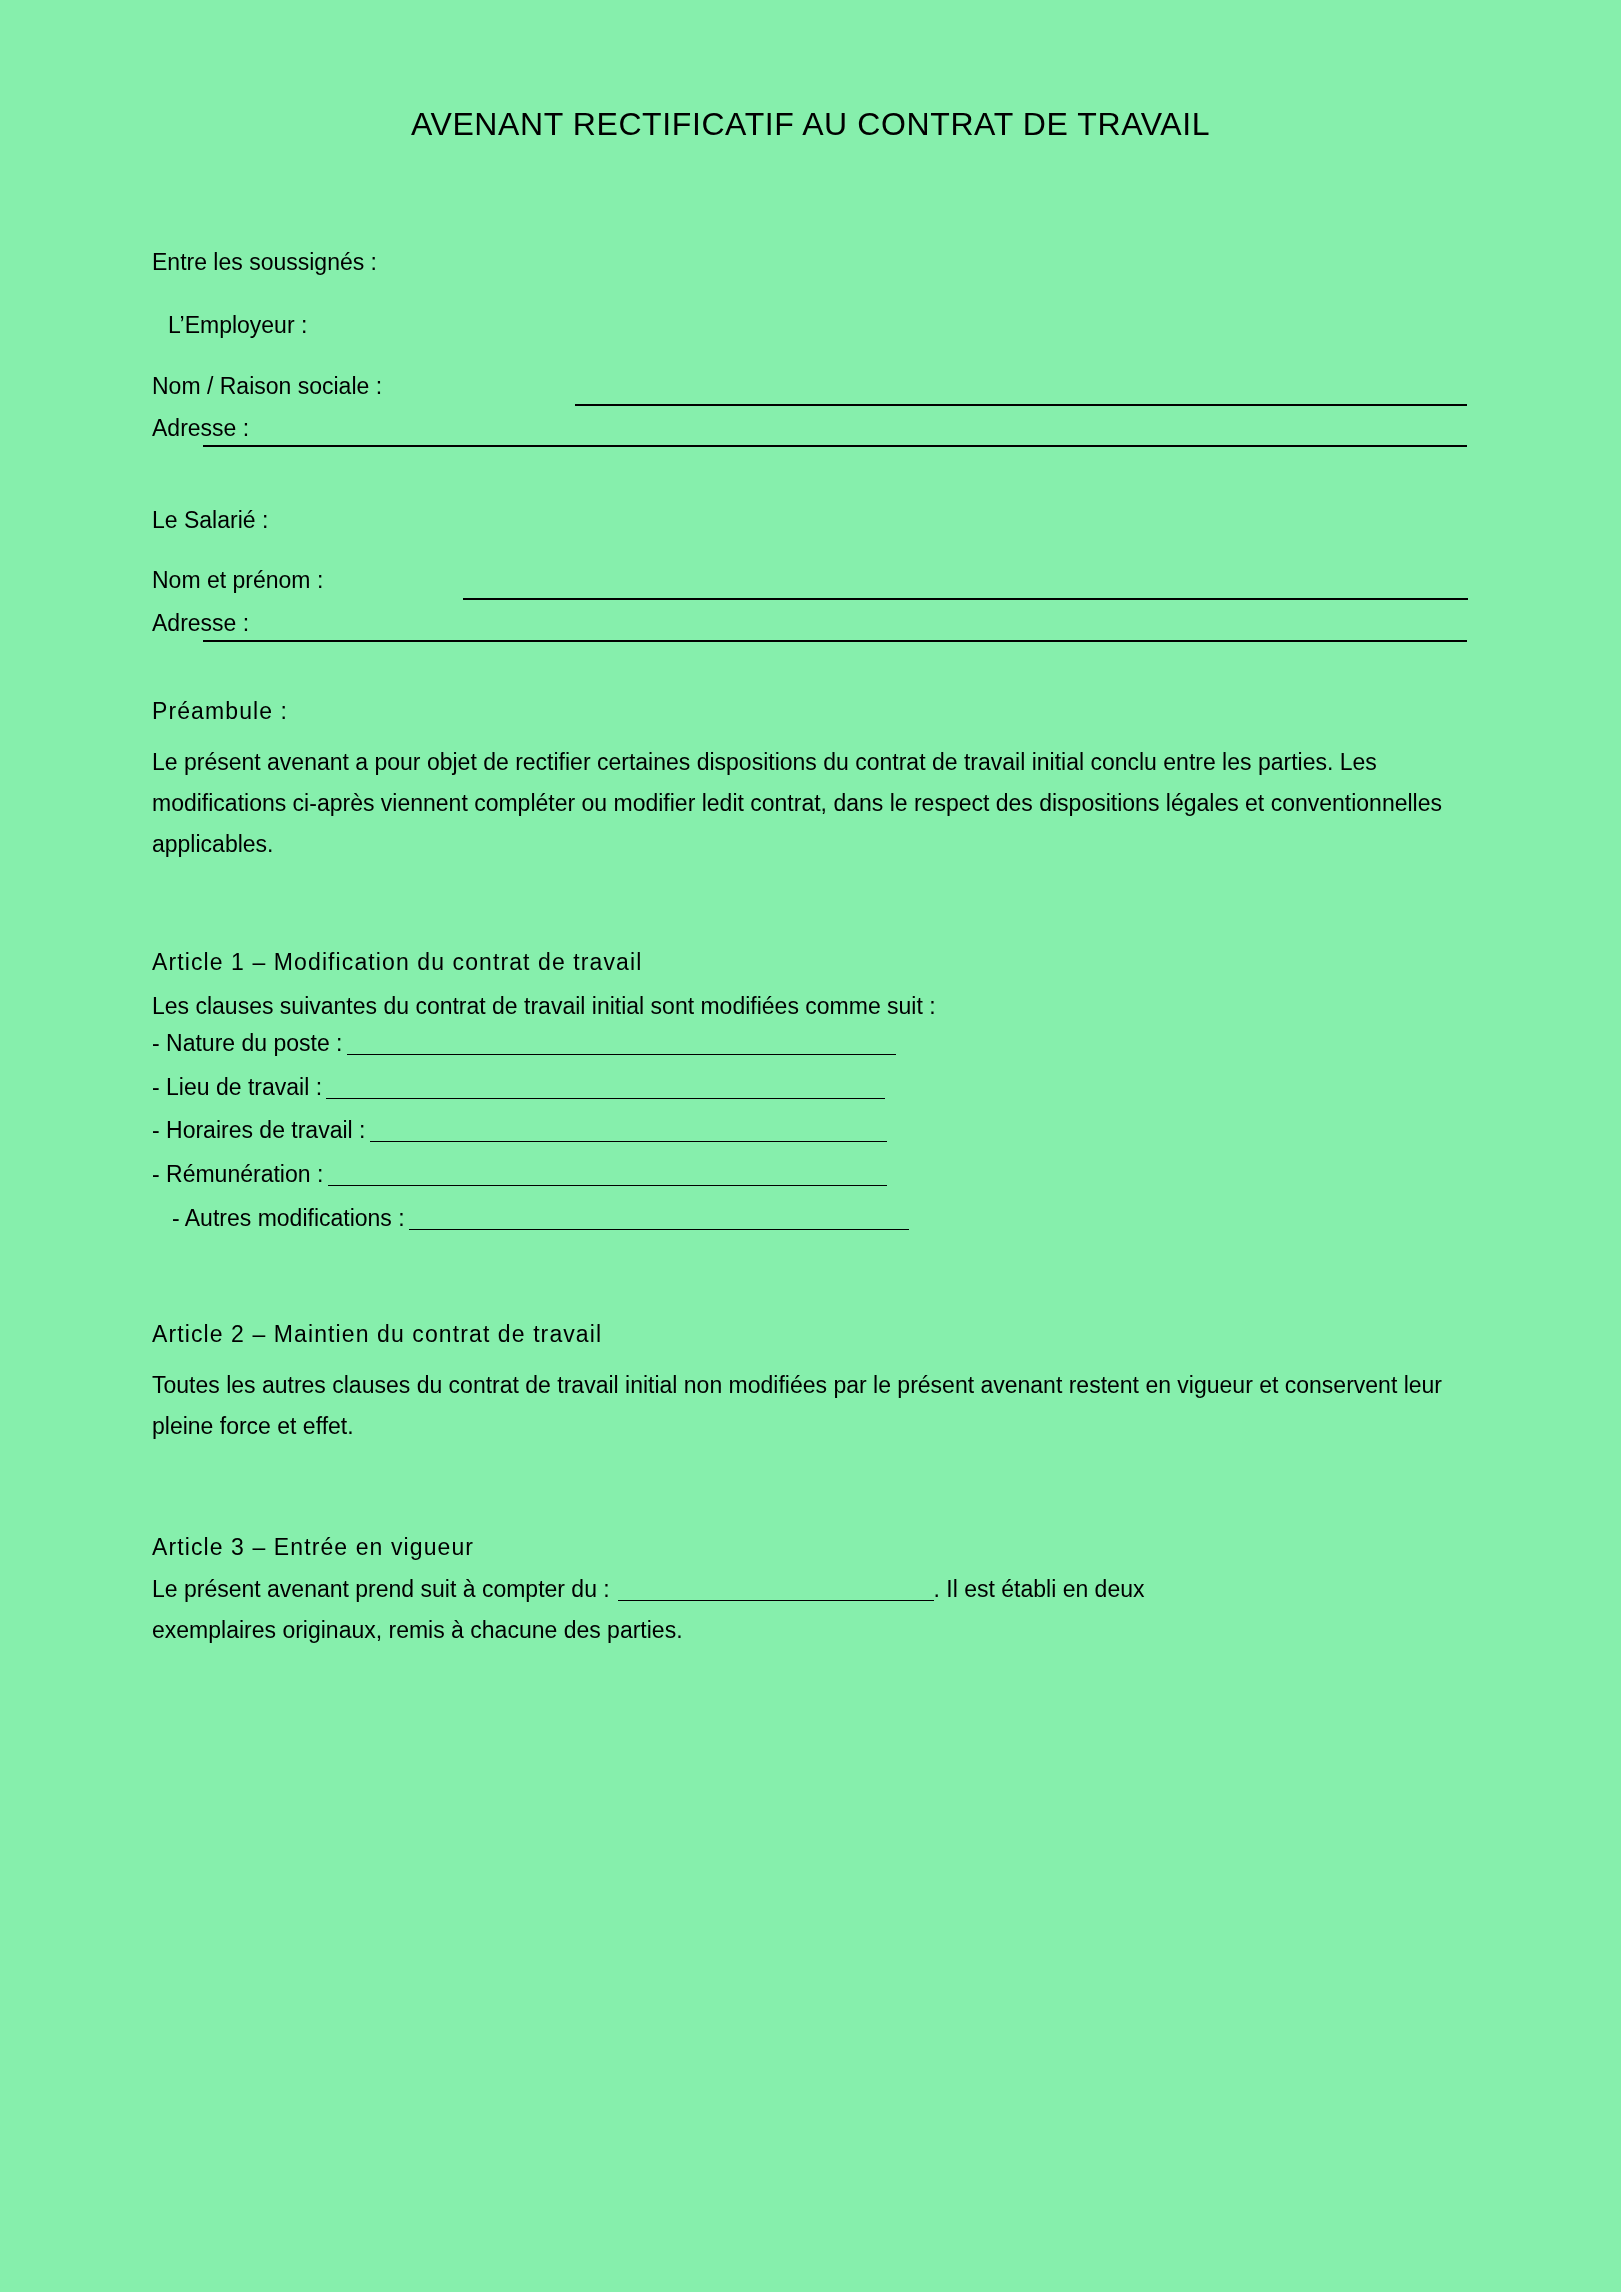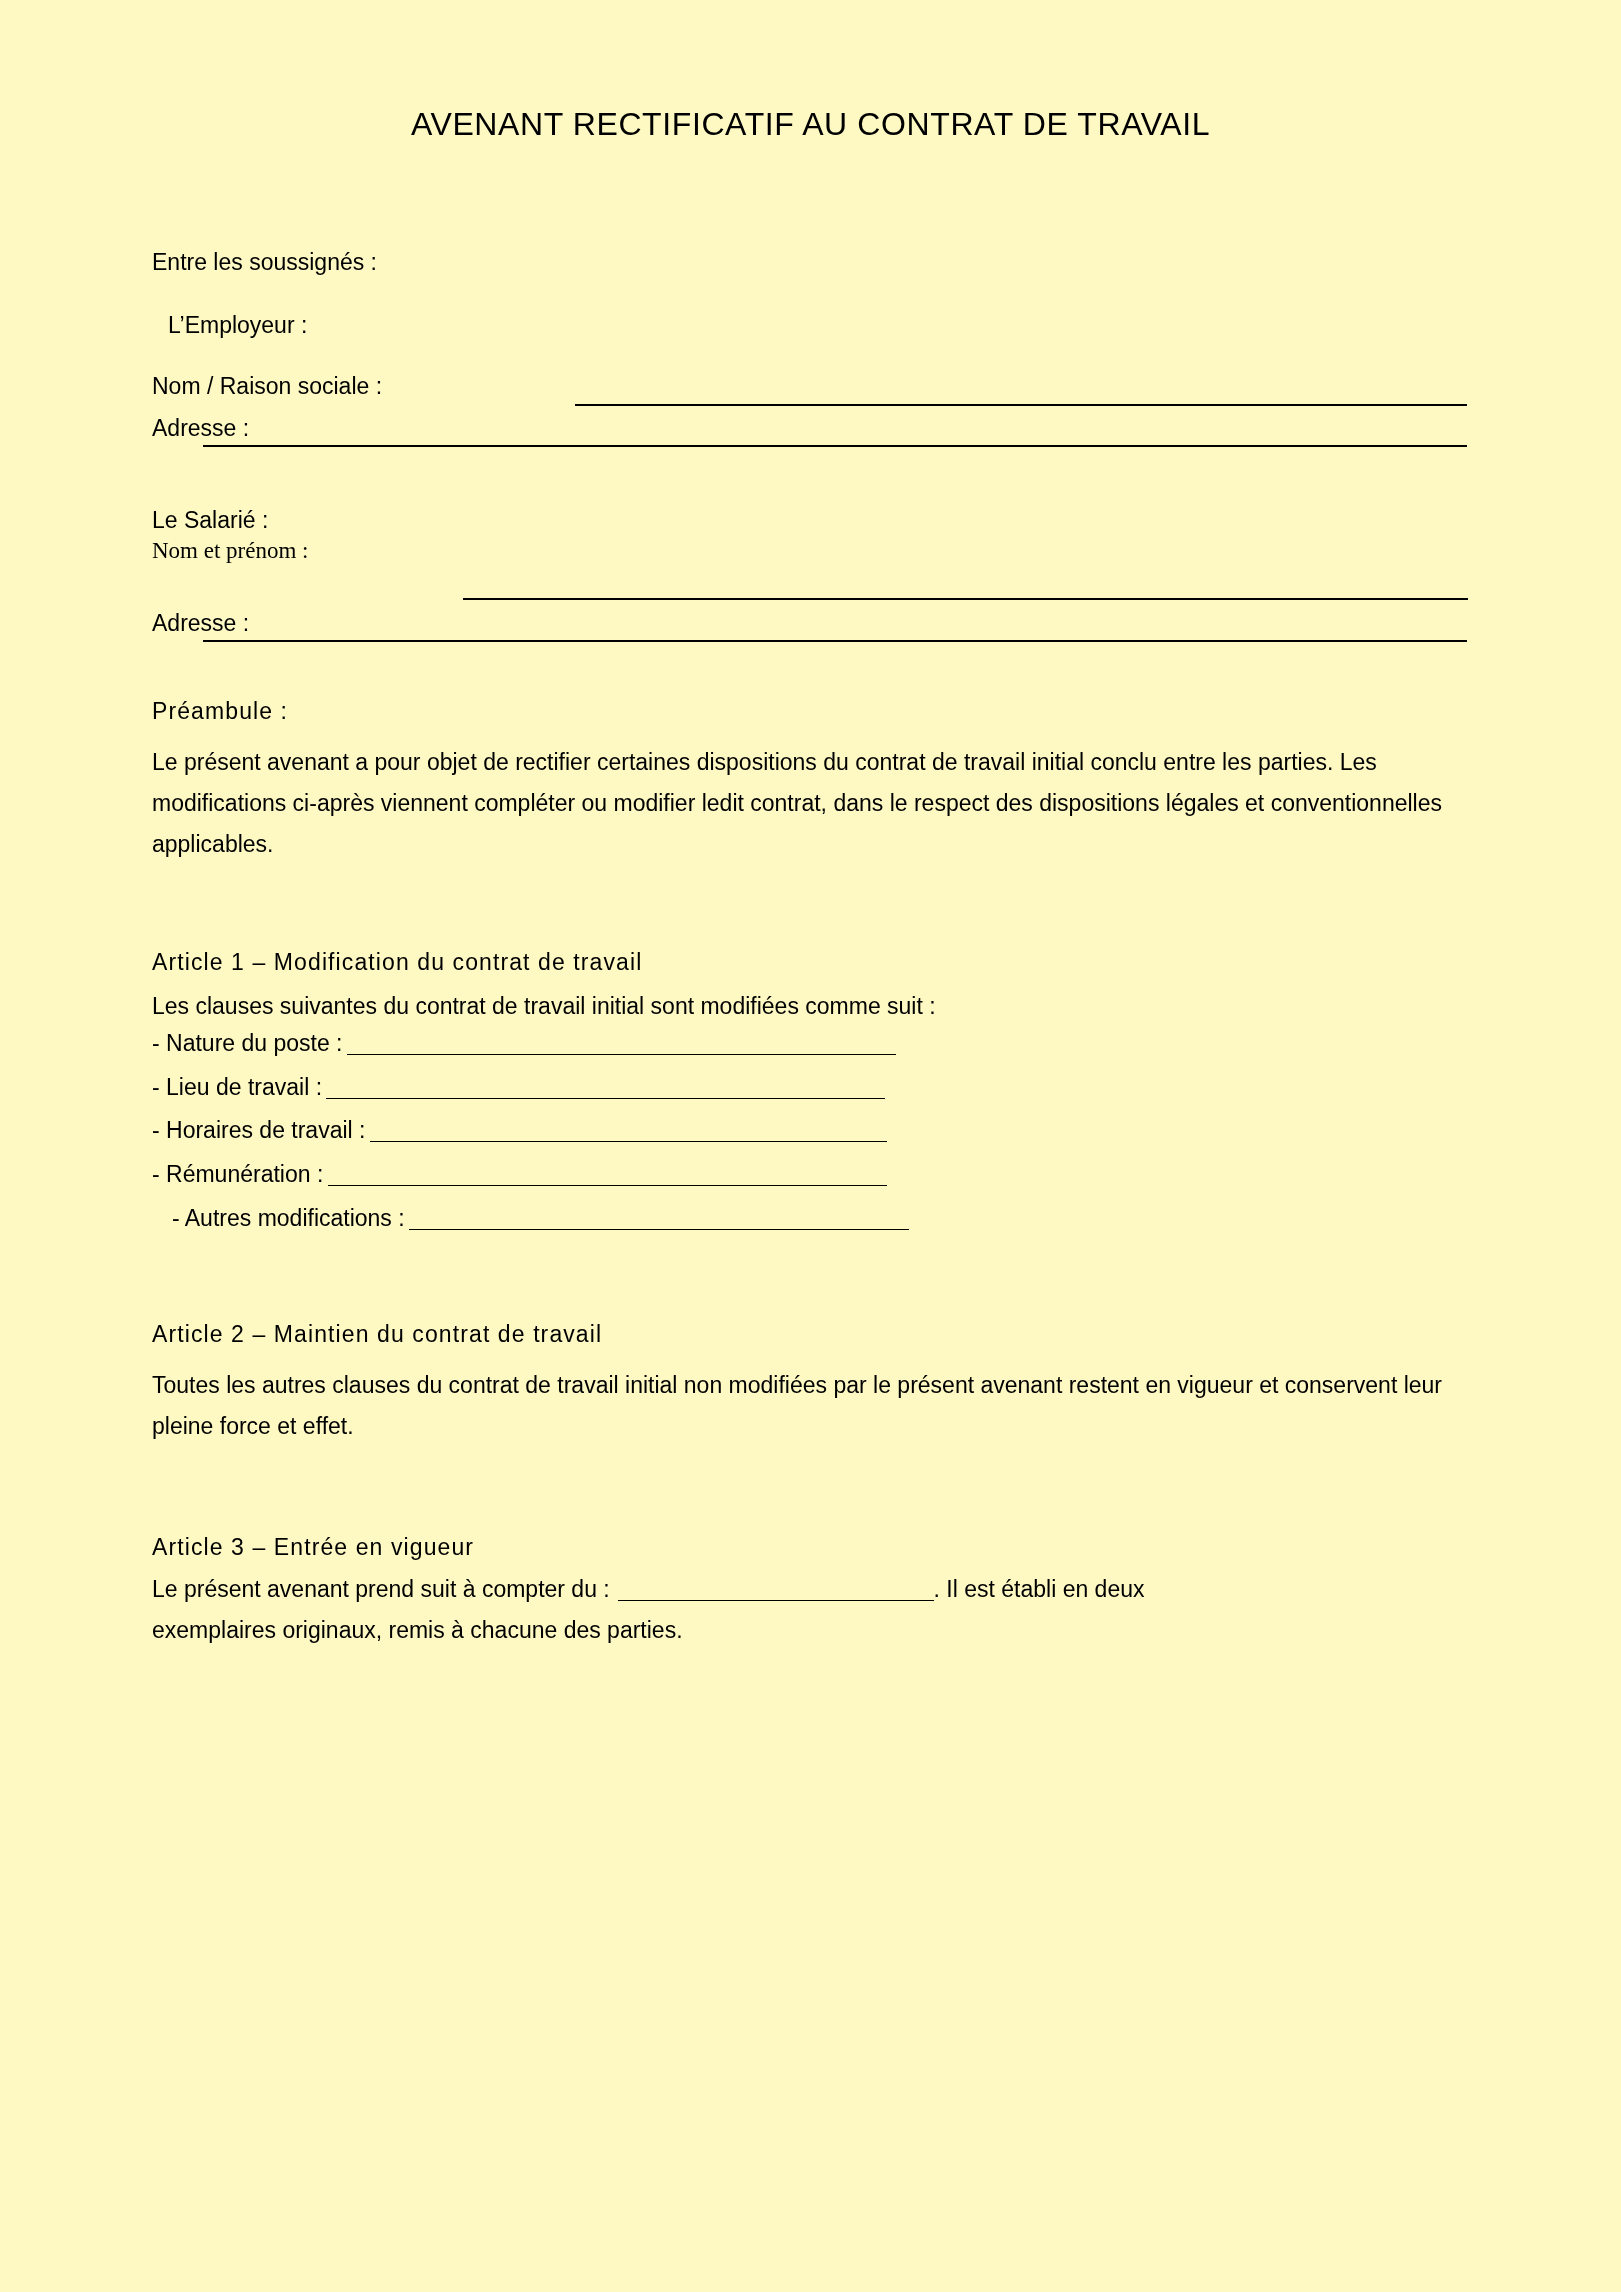--- a/index.html
+++ b/index.html
@@ -10,21 +10,21 @@
   }
   body {
     font-family: "Liberation Sans", sans-serif;
     color: #000000;
   }
   .page {
     position: relative;
     width: 1621px;
     height: 2293px;
     margin: 0 auto;
-    background: #fef9c3;
+    background: #86efac;
     overflow: hidden;
   }
 
   
   .doc-title {
     position: absolute;
     left: 0;
     top: 106px;
     width: 1621px;
     text-align: center;
@@ -95,21 +95,21 @@
   <div class="row txt" style="top:375px; left:152px;">Nom / Raison sociale :</div>
   <div class="rule" style="top:404px; left:575px; width:892px;"></div>
   <div class="row txt" style="top:382px; left:588px; width:863px; white-space:normal;"></div>
 
   <div class="row txt" style="top:417px; left:152px;">Adresse :</div>
   <div class="rule" style="top:445px; left:203px; width:1264px;"></div>
   <div class="row txt" style="top:423px; left:216px; width:1235px; white-space:normal;"></div>
 
   <div class="row txt" style="top:509px; left:152px;">Le Salarié :</div>
 
-  <div class="row txt" style="top:539px; left:152px;font-family:Liberation Serif, serif;">Nom et prénom :</div>
+  <div class="row txt" style="top:569px; left:152px;">Nom et prénom :</div>
   <div class="rule" style="top:598px; left:463px; width:1005px;"></div>
   <div class="row txt" style="top:576px; left:475px; width:980px; white-space:normal;"></div>
 
   <div class="row txt" style="top:612px; left:152px;">Adresse :</div>
   <div class="rule" style="top:640px; left:203px; width:1264px;"></div>
   <div class="row txt" style="top:618px; left:216px; width:1235px; white-space:normal;"></div>
 
   <div class="row heading" style="top:698px; left:152px;">Préambule :</div>
 
   <div class="row para" style="top:742px; left:152px;">Le présent avenant a pour objet de rectifier certaines dispositions du contrat de travail initial conclu entre les parties. Les modifications ci-après viennent compléter ou modifier ledit contrat, dans le respect des dispositions légales et conventionnelles applicables.</div>

